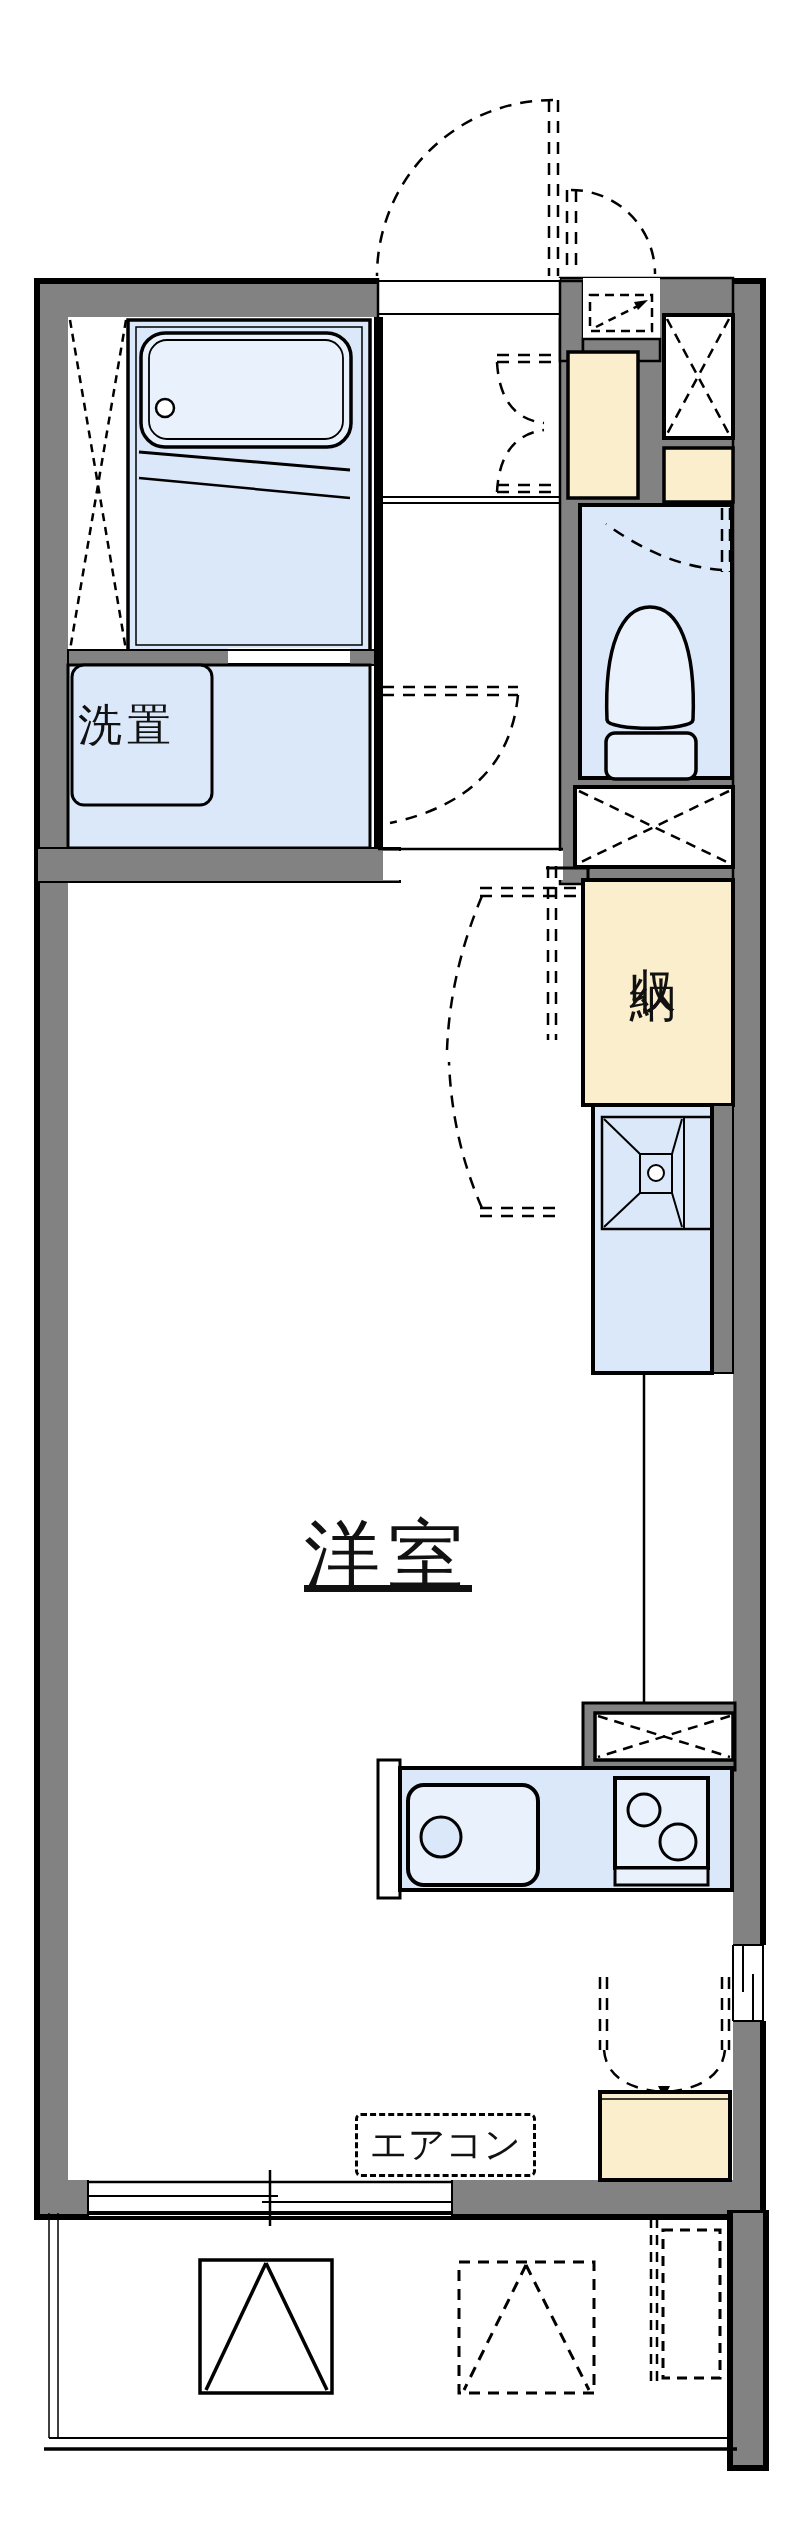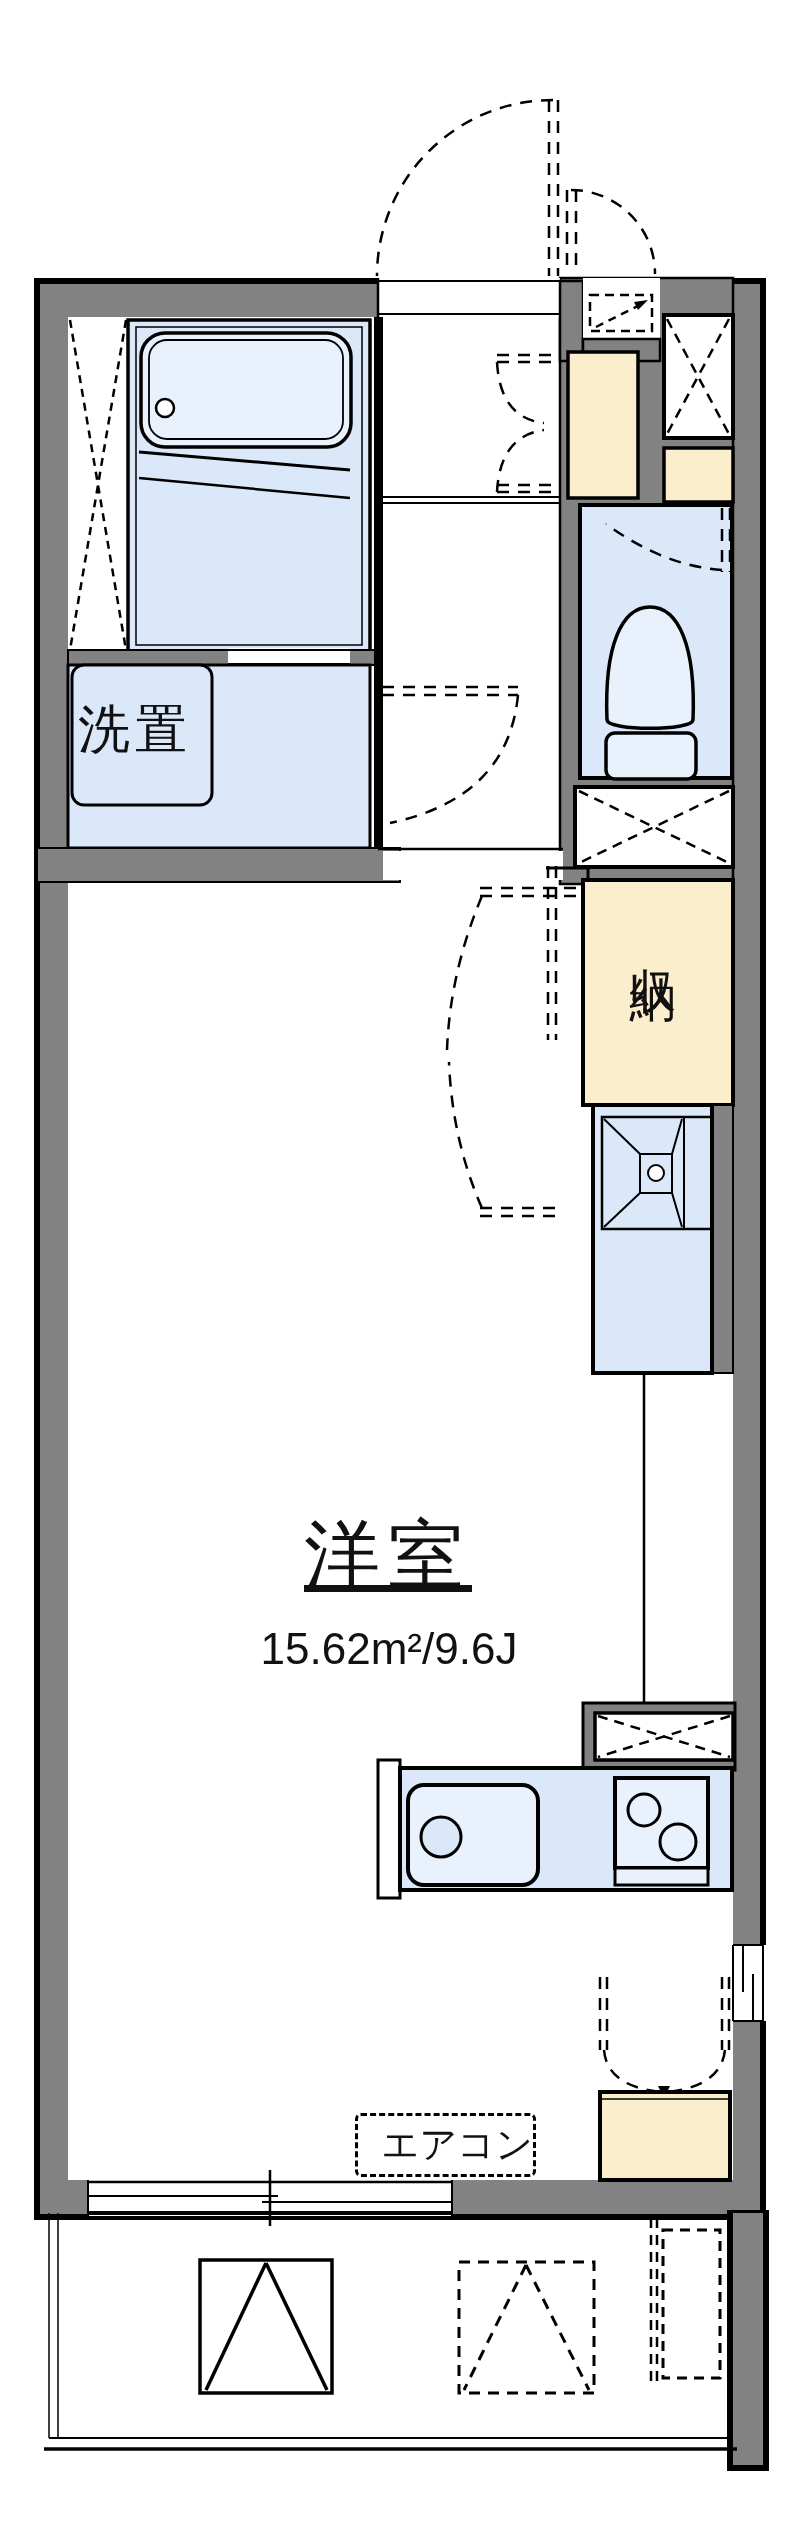--- a/index.html
+++ b/index.html
@@ -3,28 +3,28 @@
 <meta charset="utf-8">
 <style>
   * { margin:0; padding:0; box-sizing:border-box; }
   html,body { background:#ffffff; }
   #canvas {
     position:relative; width:800px; height:2540px; background:#ffffff;
     font-family:"Liberation Sans","DejaVu Sans",sans-serif; overflow:hidden;
   }
   #plansvg { position:absolute; left:0; top:0; }
   .lbl { position:absolute; color:#111; line-height:1.05; white-space:nowrap; }
-  #lbl-washroom  { left:78px;  top:702px;  font-size:52px; letter-spacing:5px; }
+  #lbl-washroom  { left:78px;  top:702px;  font-size:44px; letter-spacing:5px; }
   #lbl-storage   { left:629px; top:930px;  font-size:47px; letter-spacing:10px;
                    writing-mode:vertical-rl; text-orientation:upright; height:180px; }
   #lbl-room      { left:288px; top:1515px; width:200px; text-align:center; font-size:76px; letter-spacing:8px;text-decoration:underline; }
   #lbl-area      { left:209px; top:1626px; width:360px; text-align:center; font-size:44px; }
   #box-aircon    { position:absolute; left:355px; top:2113px; width:181px; height:64px;
                    border:3px dashed #000; border-radius:6px; display:flex;
-                   align-items:center; justify-content:flex-end; font-size:37px; color:#111; }
+                   align-items:center; justify-content:center; font-size:37px; color:#111; }
 </style>
 </head>
 <body>
 
 <div id="canvas">
 
 <svg id="plansvg" width="800" height="2540" viewBox="0 0 800 2540">
 
   <g>
     <rect x="34" y="278" width="732" height="1942" fill="#000"></rect>
@@ -241,18 +241,17 @@
       <line x1="651" y1="2218" x2="651" y2="2388"></line>
       <line x1="657" y1="2218" x2="657" y2="2388"></line>
       <rect x="663" y="2230" width="57" height="148" stroke-width="3"></rect>
     </g>
   </g>
 </svg>
 
 <div class="lbl" id="lbl-washroom">洗置</div>
 <div class="lbl" id="lbl-storage">収納</div>
 <div class="lbl" id="lbl-room">洋室</div>
-<div class="lbl" id="lbl-area">15.62m²/9.6J</div>
 <div id="box-aircon">
   <span>エアコン</span>
 </div>
 
 </div>
 
 </body></html>

